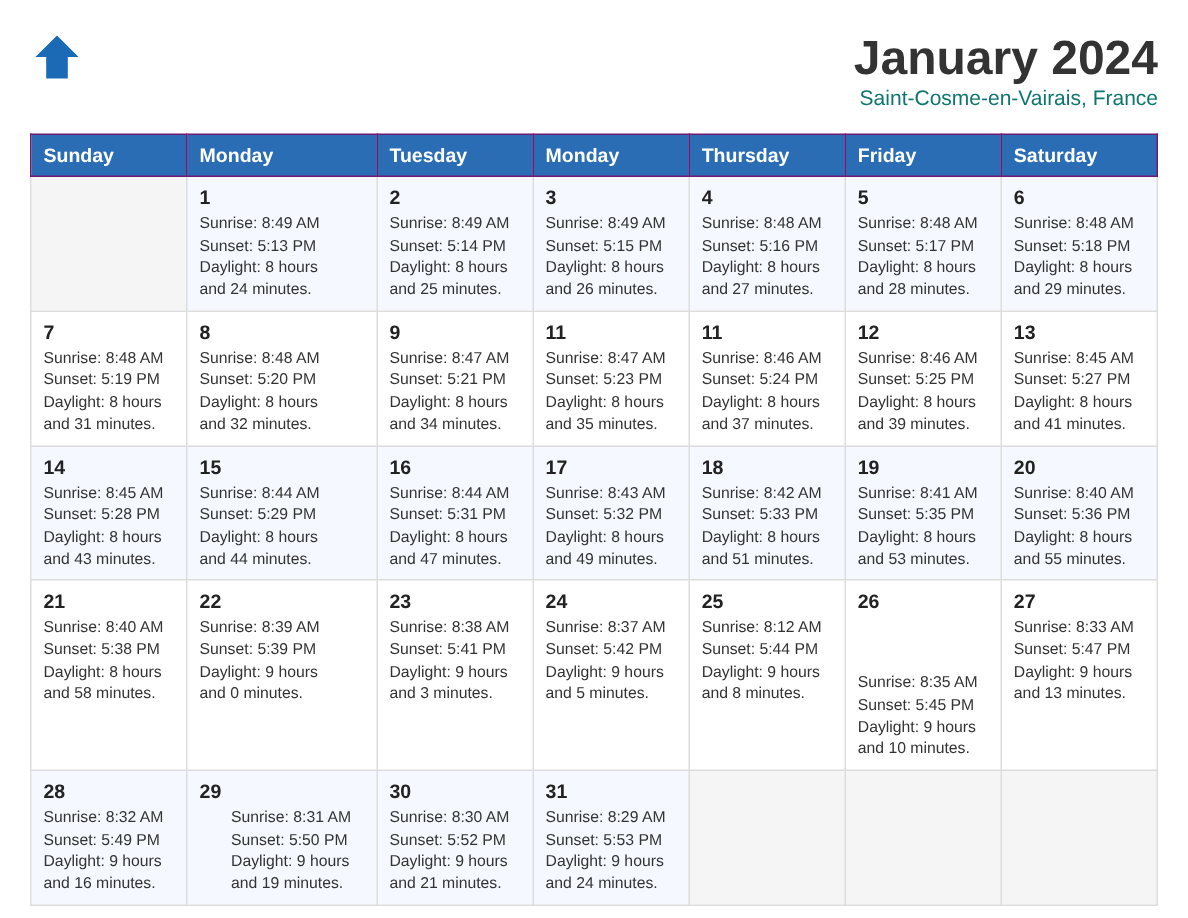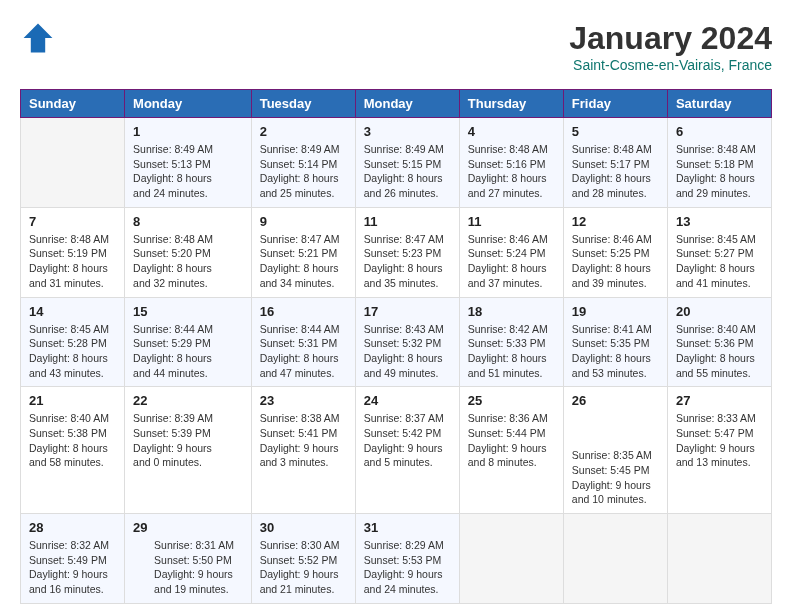--- a/index.html
+++ b/index.html
@@ -292,21 +292,21 @@
         </td>
         <td>
           <div class="day-num">24</div>
           <div class="cell-text" style="white-space: pre-line;">Sunrise: 8:37 AM
 Sunset: 5:42 PM
 Daylight: 9 hours
 and 5 minutes.</div>
         </td>
         <td>
           <div class="day-num">25</div>
-          <div class="cell-text" style="white-space: pre-line;">Sunrise: 8:36 AM
+          <div class="cell-text" style="white-space: pre-line;">Sunrise: 8:12 AM
 Sunset: 5:44 PM
 Daylight: 9 hours
 and 8 minutes.</div>
         </td>
         <td>
           <div class="day-num">26</div>
           <div class="cell-text" style="white-space: pre-line; margin-top: 40px;">Sunrise: 8:35 AM
 Sunset: 5:45 PM
 Daylight: 9 hours
 and 10 minutes.</div>

